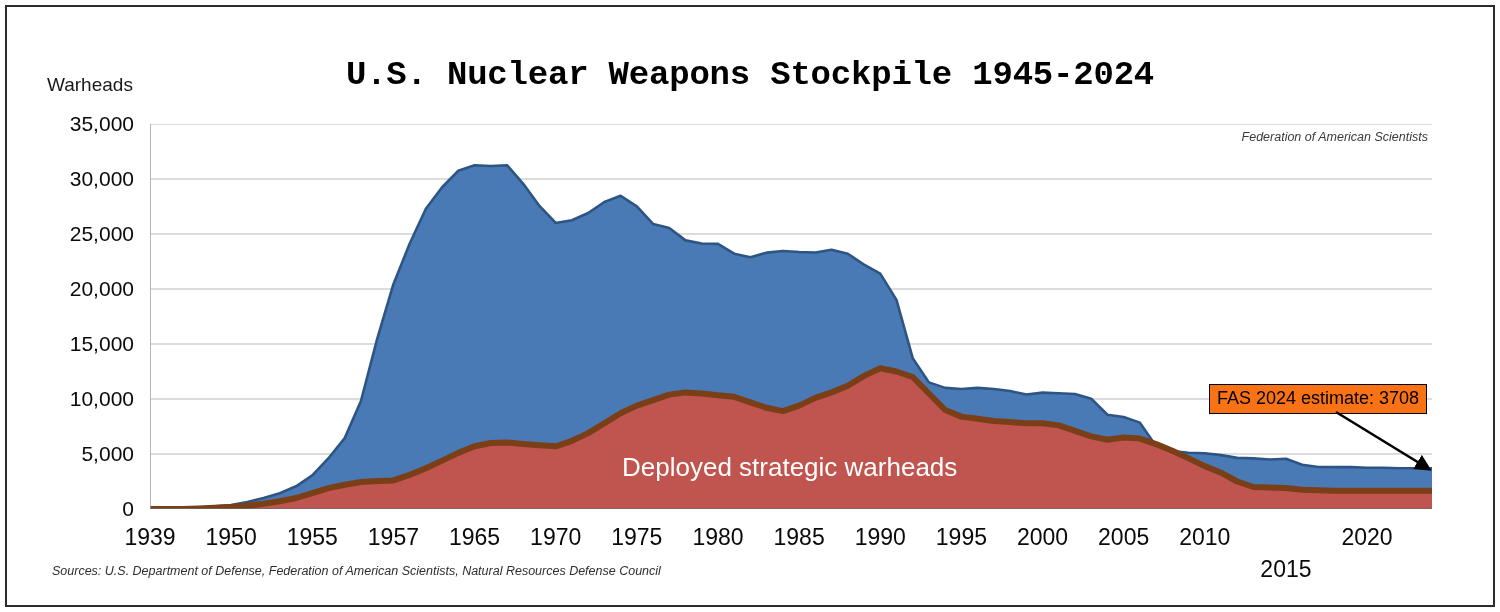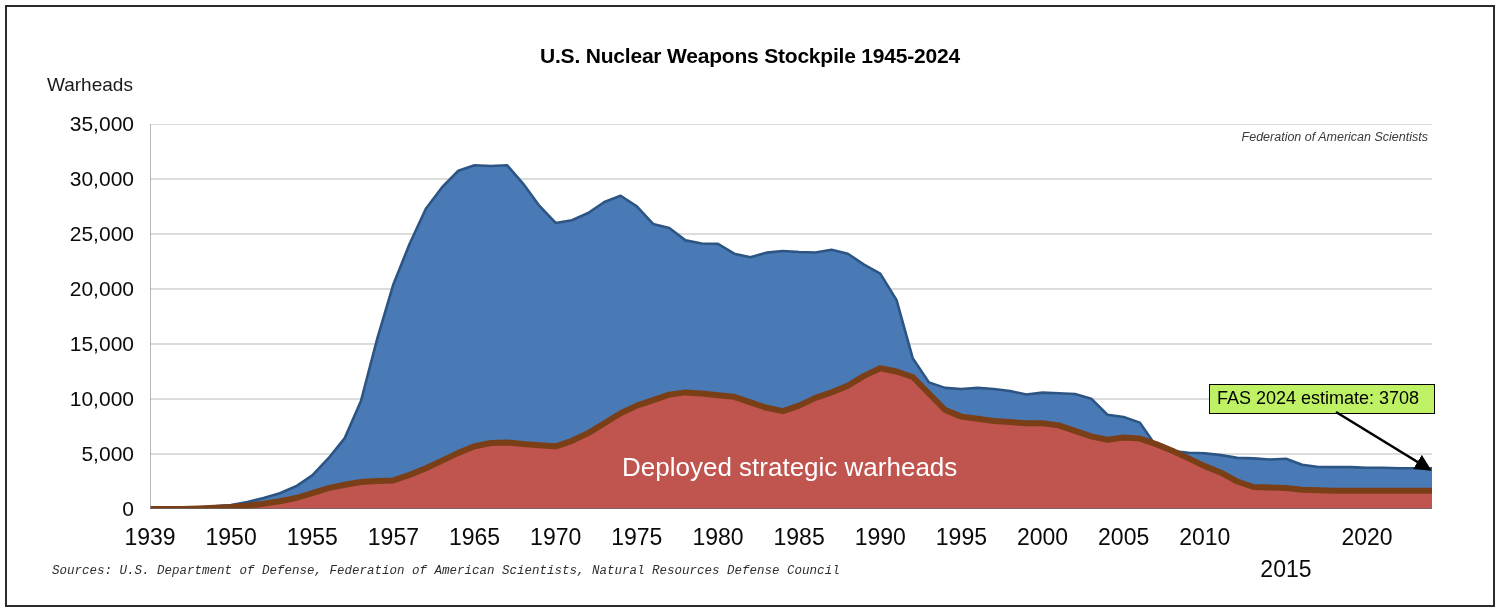--- a/index.html
+++ b/index.html
@@ -17,48 +17,47 @@
   }
   #frame {
     position: absolute;
     left: 5px; top: 5px;
     width: 1490px; height: 602px;
     border: 2px solid #2b2b2b;
     background: #ffffff;
   }
   #chart-title {
     position: absolute;
-    left: 0; right: 0; top: 44px;
+    left: 0; right: 0; top: 56px;
     text-align: center;
-    font-size: 21px;
+    font-size: 34px;
     font-weight: bold;
     color: #000000;
     letter-spacing: -0.2px;
-    font-family: Liberation Sans, sans-serif;
+    font-family: Liberation Mono, monospace;
   }
   #y-axis-title {
     position: absolute;
     left: 47px; top: 74px;
     font-size: 19px;
     color: #1a1a1a;
   }
   #attribution {
     position: absolute;
     right: 72px; top: 130px;
     font-size: 12.5px;
     font-style: italic;
     color: #3a3a3a;
   }
   #sources {
     position: absolute;
     left: 52px; top: 564px;
     font-size: 12.5px;
     font-style: italic;
     color: #2e2e2e;
-    font-family: Liberation Mono, monospace;
   }
   #plot {
     position: absolute;
     left: 150px; top: 124px;
     width: 1282px; height: 385px;
   }
   #plot svg { display: block; }
   .ylabel {
     position: absolute;
     text-align: right;
@@ -84,22 +83,22 @@
   }
   #series-label-deployed {
     position: absolute;
     left: 622px; top: 452px;
     font-size: 26px;
     color: #ffffff;
   }
   #callout {
     position: absolute;
     left: 1209px; top: 384px;
-    padding: 3px 15px 4px 7px;
-    background: #bef264;
+    padding: 3px 7px 4px 7px;
+    background: #f97316;
     border: 1.6px solid #000000;
     font-size: 18px;
     color: #000000;
     white-space: nowrap;
   }
   #callout-arrow {
     position: absolute;
     left: 1330px; top: 408px;
     width: 120px; height: 80px;
     pointer-events: none;

